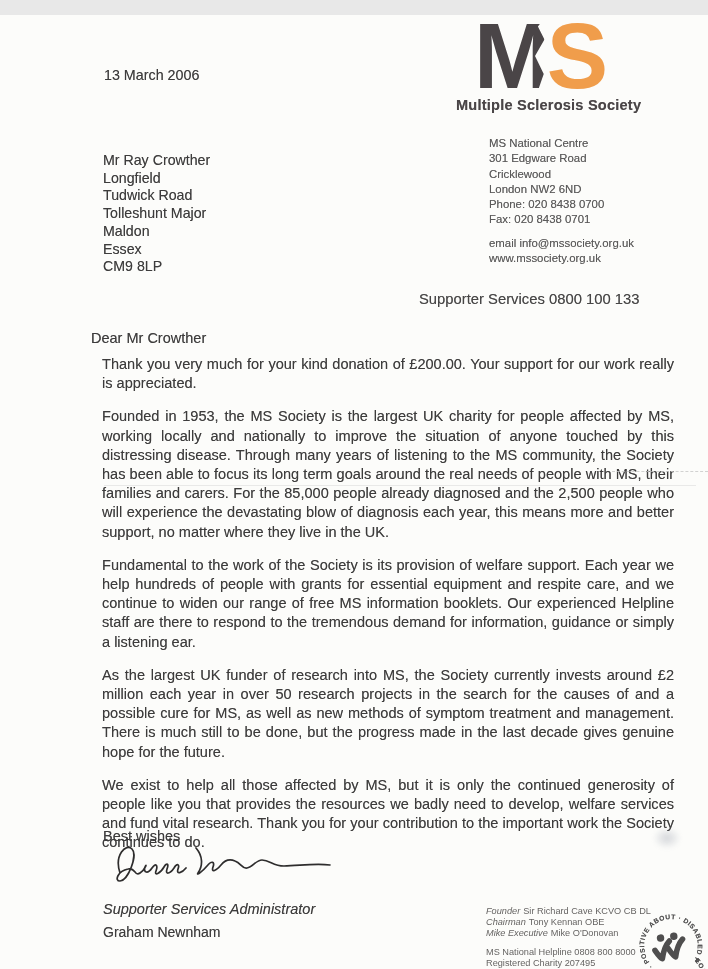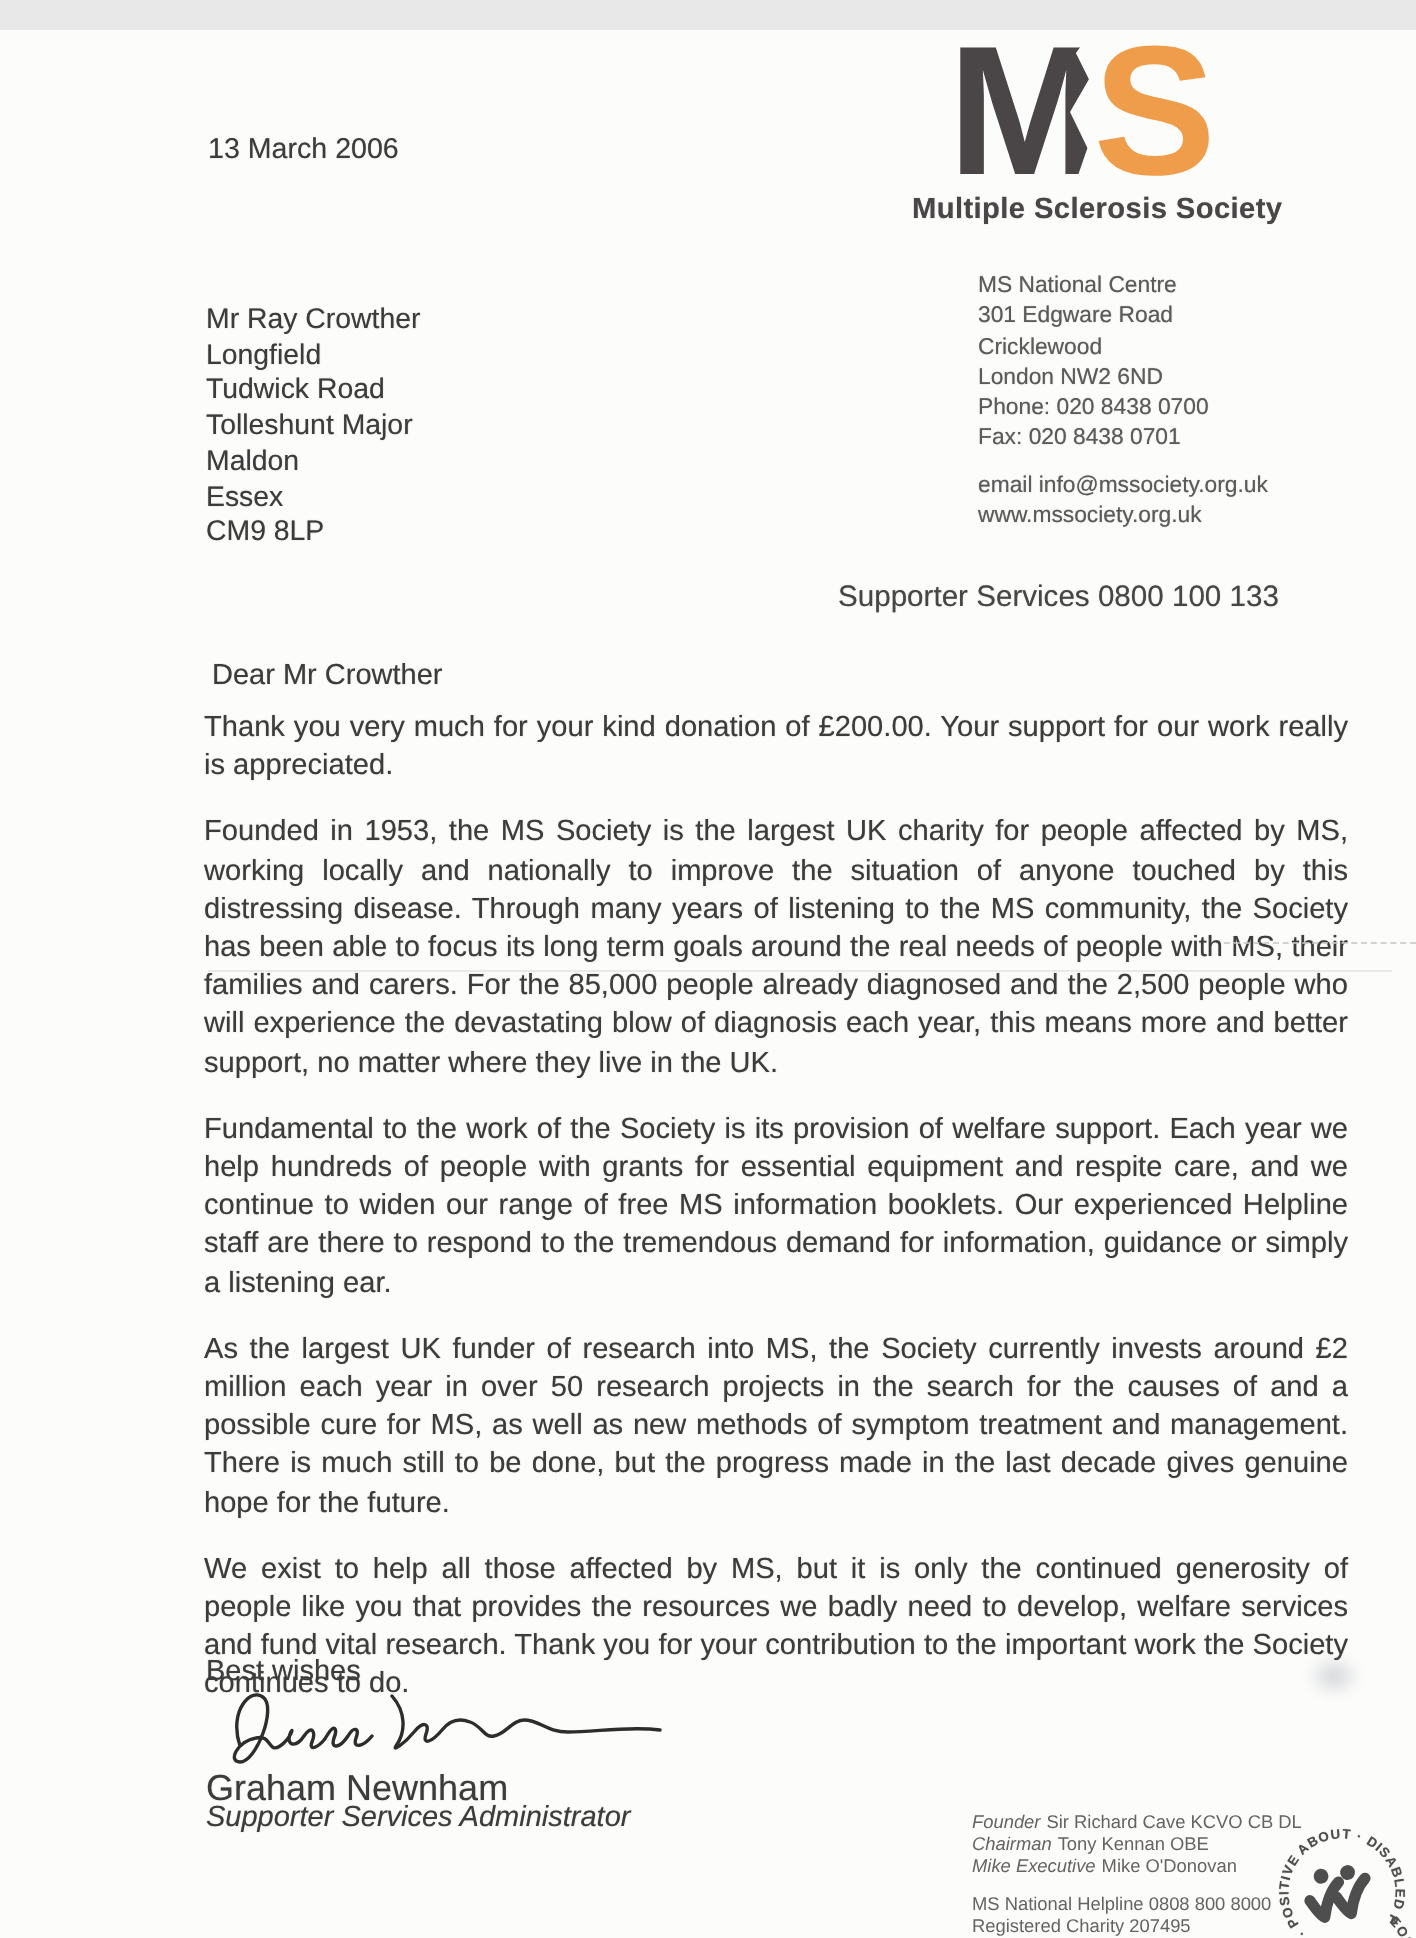--- a/index.html
+++ b/index.html
@@ -17,26 +17,26 @@
   .logo-m,.logo-s{font-weight:bold;font-size:92px;line-height:82px;letter-spacing:-4px;display:inline-block;text-shadow:none;}
   .logo-m{
     clip-path:polygon(0 0,100% 0,88% 14%,97% 30%,84% 50%,96% 72%,85% 100%,0 100%);
   }
   .logo-caption{left:456px;top:82px;font-size:14.6px;font-weight:bold;letter-spacing:.2px;}
   .sender{left:489px;top:121px;font-size:11.4px;line-height:15.3px;color:#5c5b5b;}
   .sender .gap{height:8px;}
   .supporter{left:419px;top:276px;font-size:14.8px;color:#474646;}
   .recipient{left:103px;top:137px;font-size:14.2px;line-height:17.7px;}
   
-  .salutation{left:106px;top:315px;font-size:14.5px;}
+  .salutation{left:91px;top:315px;font-size:14.5px;}
   .body{left:102px;top:340px;width:572px;font-size:14.55px;line-height:19.2px;}
   .body p{margin:0 0 14px 0;text-align:justify;}
   .closing{left:103px;top:813px;font-size:14.5px;}
   .signature{left:106px;top:820px;}
-  .signatory-name{left:103px;top:869px;font-size:18px;}
+  .signatory-name{left:103px;top:909px;font-size:14px;}
   .signatory-title{left:103px;top:886px;font-size:14.5px;font-style:italic;}
   
   .footer{left:486px;top:891px;font-size:9.2px;line-height:11px;color:#666463;text-shadow:none;}
   .footer .officer .t{font-style:italic;margin-right:3px;}
   .footer .fgap{height:8px;}
   .badge{left:637px;top:897px;width:68px;height:68px;transform:rotate(-8deg);}
   
   .artifact-dash{left:612px;top:456px;width:96px;height:0;border-top:1px dashed #c8c8c8;opacity:.8;}
   .artifact-streak{left:104px;top:470px;width:592px;height:1px;background:#d9d9d9;opacity:.55;}
   .artifact-smudge{left:648px;top:808px;width:38px;height:30px;border-radius:50%;

